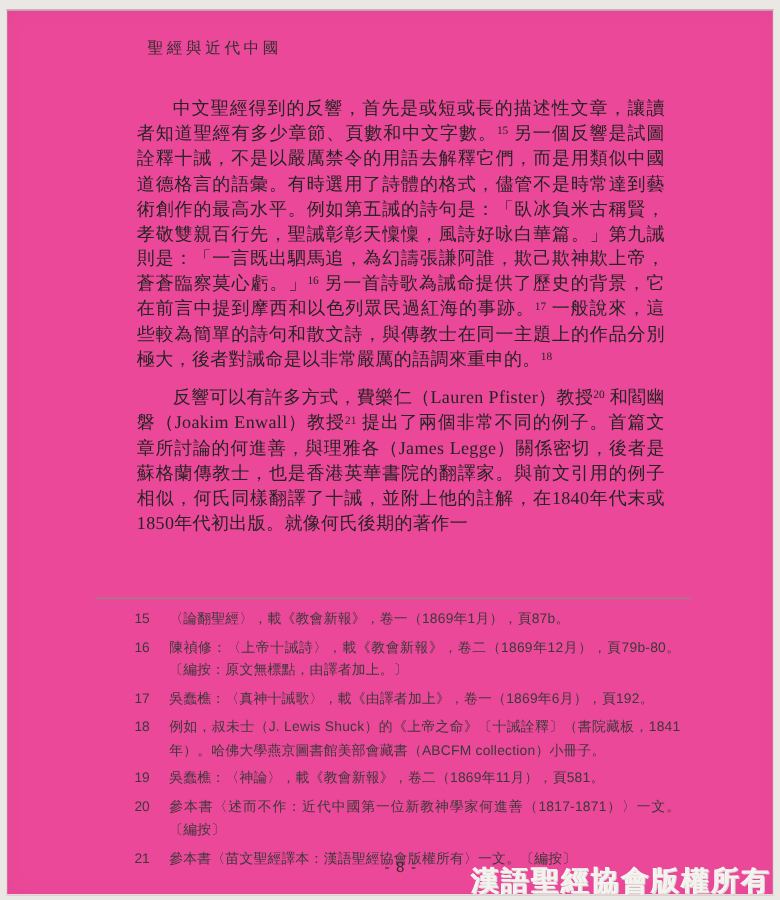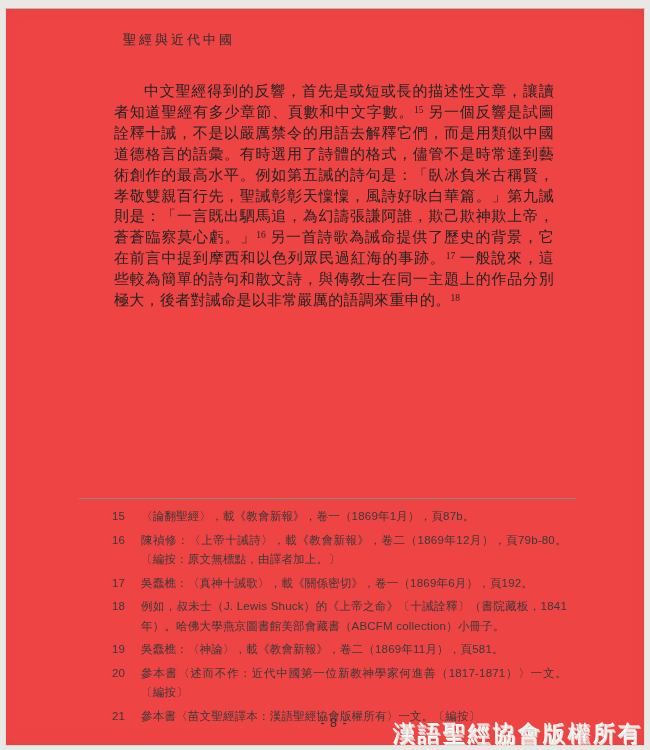--- a/index.html
+++ b/index.html
@@ -3,21 +3,21 @@
 <meta charset="utf-8">
 <style>
   html,body{margin:0;padding:0;}
   body{
     width:650px;height:750px;position:relative;overflow:hidden;
     background:#e9e8e4;
     font-family:"Liberation Serif","DejaVu Serif",serif;
   }
   .page{
     position:absolute;left:5px;top:8px;right:5px;bottom:4px;
-    background:#ef4444;
+    background:#ec4899;
     border:1px solid #dddcd6;border-top-color:#b9b8b2;
     box-shadow:inset 0 0 18px rgba(0,0,0,0.035);
   }
   .running-header{
     position:absolute;left:117px;top:22px;
     font-size:13px;letter-spacing:3px;color:#2f2f2f;
   }
   .body-text{
     position:absolute;left:97px;top:61px;width:462px;color:#242424;
   }
@@ -40,51 +40,52 @@
   .fn{display:flex;margin-bottom:4px;font-size:11.5px;line-height:19.5px;}
   .fn-num{width:29px;flex:none;}
   .fn-text{flex:1;text-align:justify;letter-spacing:0.2px;}
   .page-number{
     position:absolute;left:97px;top:707px;width:462px;text-align:center;
     font-size:12.5px;color:#2e2e2e;letter-spacing:1px;
     font-family:"Liberation Sans","DejaVu Sans",sans-serif;
   }
   .watermark{
     position:absolute;right:1px;top:710px;
-    font-size:23px;font-weight:normal;letter-spacing:2px;white-space:nowrap;
+    font-size:23px;font-weight:bold;letter-spacing:2px;white-space:nowrap;
     font-family:"Liberation Sans","DejaVu Sans",sans-serif;
     color:#f3f2ee;
     text-shadow:0.7px 0.7px 0 #d7d6d0, -0.7px -0.7px 0 #ffffff;
   }
 </style>
 </head>
 <body>
 
 <div class="page">
 
   <div class="running-header">聖經與近代中國</div>
 
   <div class="body-text">
       <p class="para">中文聖經得到的反響，首先是或短或長的描述性文章，讓讀者知道聖經有多少章節、頁數和中文字數。<sup>15</sup> 另一個反響是試圖詮釋十誡，不是以嚴厲禁令的用語去解釋它們，而是用類似中國道德格言的語彙。有時選用了詩體的格式，儘管不是時常達到藝術創作的最高水平。例如第五誡的詩句是：「臥冰負米古稱賢，孝敬雙親百行先，聖誡彰彰天懍懍，風詩好咏白華篇。」第九誡則是：「一言既出駟馬追，為幻譸張謙阿誰，欺己欺神欺上帝，蒼蒼臨察莫心虧。」<sup>16</sup> 另一首詩歌為誡命提供了歷史的背景，它在前言中提到摩西和以色列眾民過紅海的事跡。<sup>17</sup> 一般說來，這些較為簡單的詩句和散文詩，與傳教士在同一主題上的作品分別極大，後者對誡命是以非常嚴厲的語調來重申的。<sup>18</sup></p>
+      <p class="para">反響可以有許多方式，費樂仁（Lauren Pfister）教授<sup>20</sup> 和閻幽磐（Joakim Enwall）教授<sup>21</sup> 提出了兩個非常不同的例子。首篇文章所討論的何進善，與理雅各（James Legge）關係密切，後者是蘇格蘭傳教士，也是香港英華書院的翻譯家。與前文引用的例子相似，何氏同樣翻譯了十誡，並附上他的註解，在1840年代末或1850年代初出版。就像何氏後期的著作一</p>
     </div>
 
   <div class="footnote-sep"></div>
 
   <div class="footnotes">
       <div class="fn">
         <span class="fn-num">15</span>
         <span class="fn-text">〈論翻聖經〉，載《教會新報》，卷一（1869年1月），頁87b。</span>
       </div>
       <div class="fn">
         <span class="fn-num">16</span>
         <span class="fn-text">陳禎修：〈上帝十誡詩〉，載《教會新報》，卷二（1869年12月），頁79b-80。〔編按：原文無標點，由譯者加上。〕</span>
       </div>
       <div class="fn">
         <span class="fn-num">17</span>
-        <span class="fn-text">吳蠢樵：〈真神十誡歌〉，載《關係密切》，卷一（1869年6月），頁192。</span>
+        <span class="fn-text">吳蠢樵：〈真神十誡歌〉，載《由譯者加上》，卷一（1869年6月），頁192。</span>
       </div>
       <div class="fn">
         <span class="fn-num">18</span>
         <span class="fn-text">例如，叔未士（J. Lewis Shuck）的《上帝之命》〔十誡詮釋〕（書院藏板，1841年）。哈佛大學燕京圖書館美部會藏書（ABCFM collection）小冊子。</span>
       </div>
       <div class="fn">
         <span class="fn-num">19</span>
         <span class="fn-text">吳蠢樵：〈神論〉，載《教會新報》，卷二（1869年11月），頁581。</span>
       </div>
       <div class="fn">

